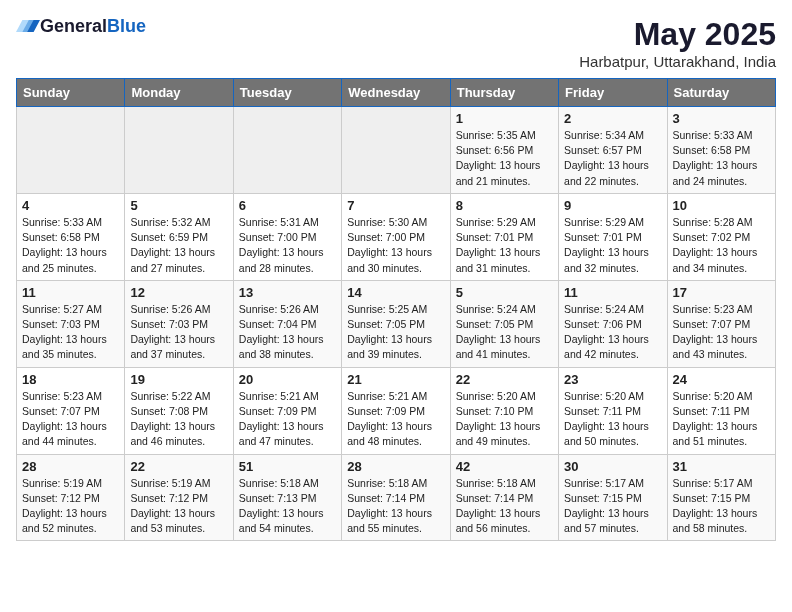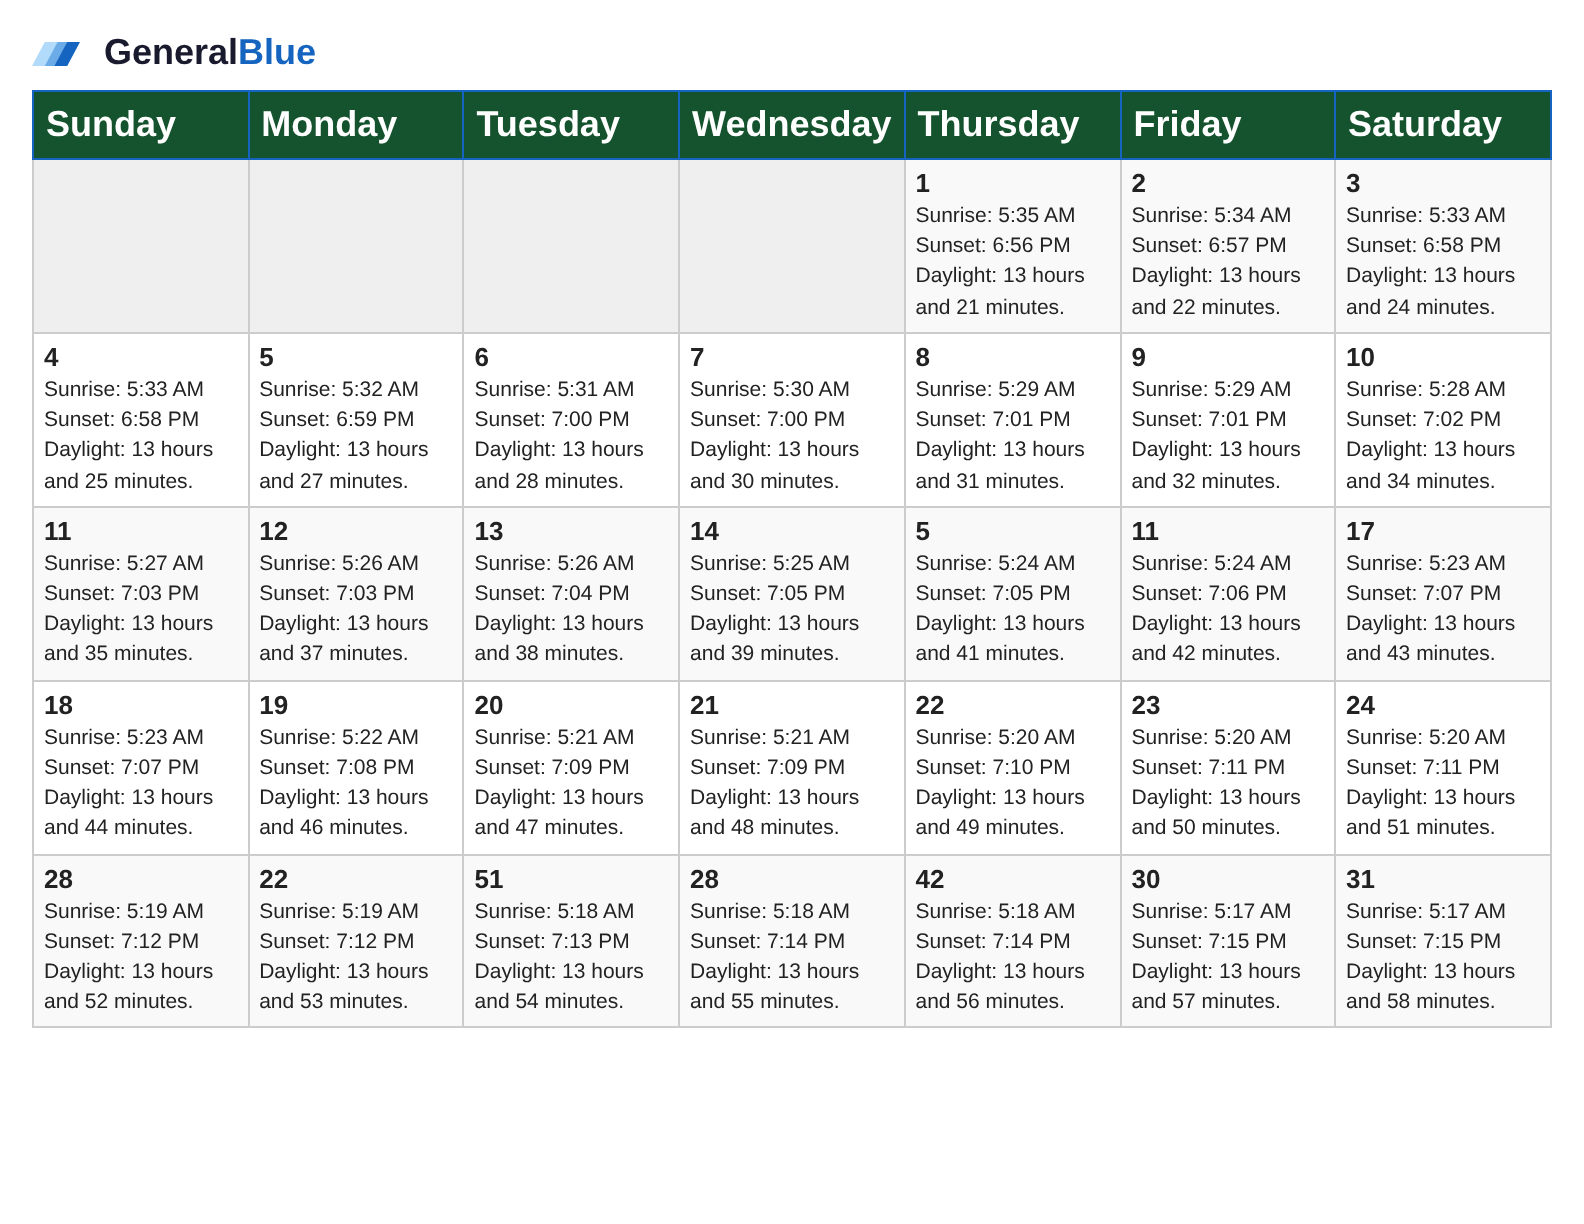--- a/index.html
+++ b/index.html
@@ -11,22 +11,22 @@
       padding: 16px;
     }
     .header-area {
       display: flex;
       justify-content: space-between;
       align-items: flex-start;
       margin-bottom: 8px;
     }
     .logo {
       display: flex;
-      align-items: center;
-      gap: 12px;
+      align-items: flex-start;
+      gap: 0;
     }
     .logo-text-general {
       font-size: 18px;
       font-weight: bold;
       color: #1a1a2e;
     }
     .logo-text-blue {
       font-size: 18px;
       font-weight: bold;
       color: #1565c0;
@@ -46,25 +46,25 @@
     .calendar-subtitle {
       font-size: 15px;
       color: #333;
     }
     table {
       width: 100%;
       border-collapse: collapse;
       border: 1px solid #ccc;
     }
     th {
-      background-color: #14532d;
+      background-color: #737373;
       color: #fff;
       text-align: left;
       padding: 6px 6px;
-      font-size: 18px;
+      font-size: 13px;
       font-weight: bold;
       border: 1px solid #1565c0;
     }
     td {
       vertical-align: top;
       border: 1px solid #ccc;
       padding: 4px 5px;
       width: calc(100% / 7);
       min-height: 80px;
       font-size: 11px;
@@ -105,20 +105,24 @@
 <div class="header-area">
   <div class="logo">
     <svg class="logo-icon" viewBox="0 0 30 25" xmlns="http://www.w3.org/2000/svg">
       <polygon points="8,20 22,20 30,5 16,5" fill="#1565c0"></polygon>
       <polygon points="0,20 14,20 22,5 8,5" fill="#90caf9" opacity="0.7"></polygon>
     </svg>
     <div>
       <span class="logo-text-general">General</span><span class="logo-text-blue">Blue</span>
     </div>
   </div>
+  <div class="title-area">
+    <div class="calendar-title">May 2025</div>
+    <div class="calendar-subtitle">Harbatpur, Uttarakhand, India</div>
+  </div>
 </div>
 
 <table>
   <thead>
     <tr>
     <th>Sunday</th>
         <th>Monday</th>
         <th>Tuesday</th>
         <th>Wednesday</th>
         <th>Thursday</th>

